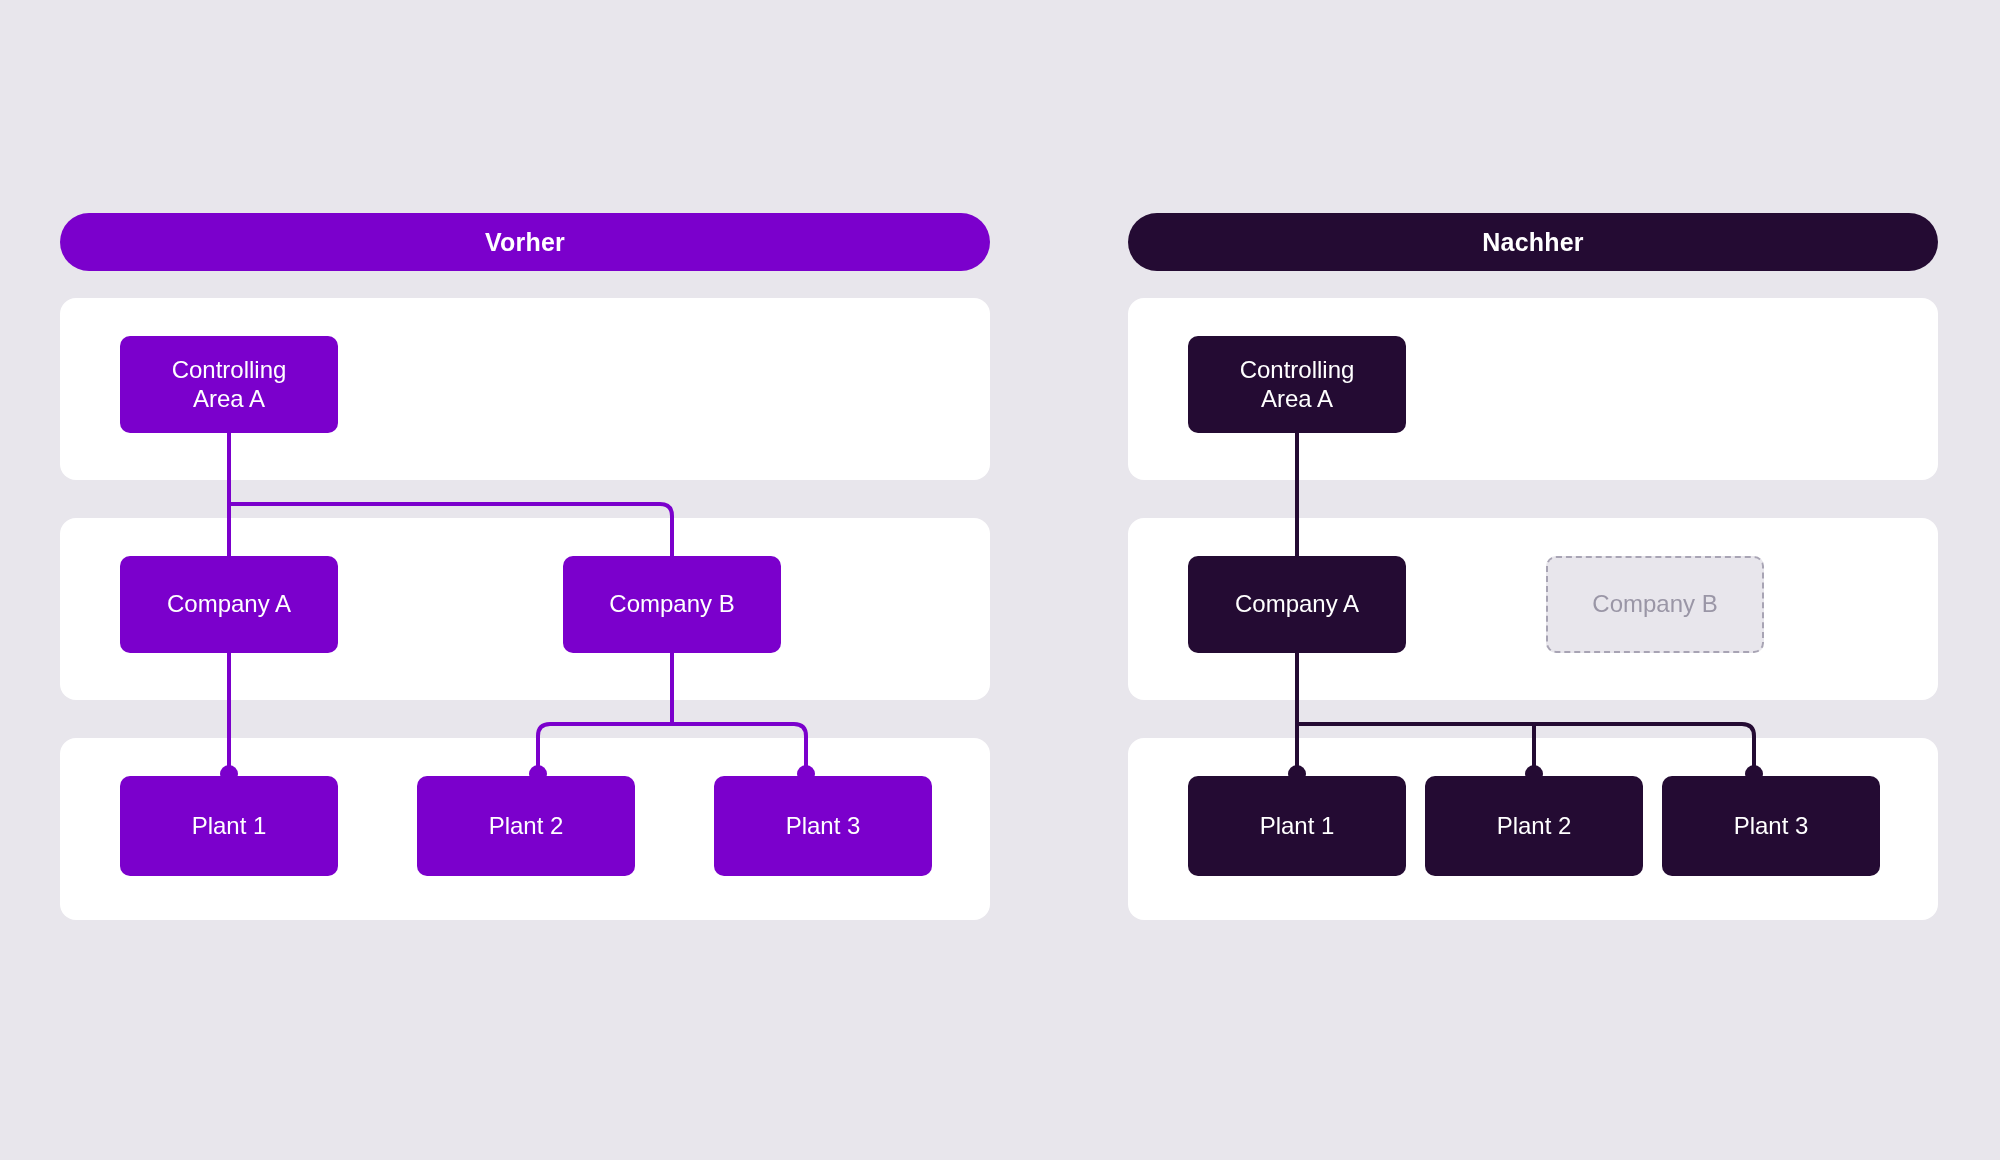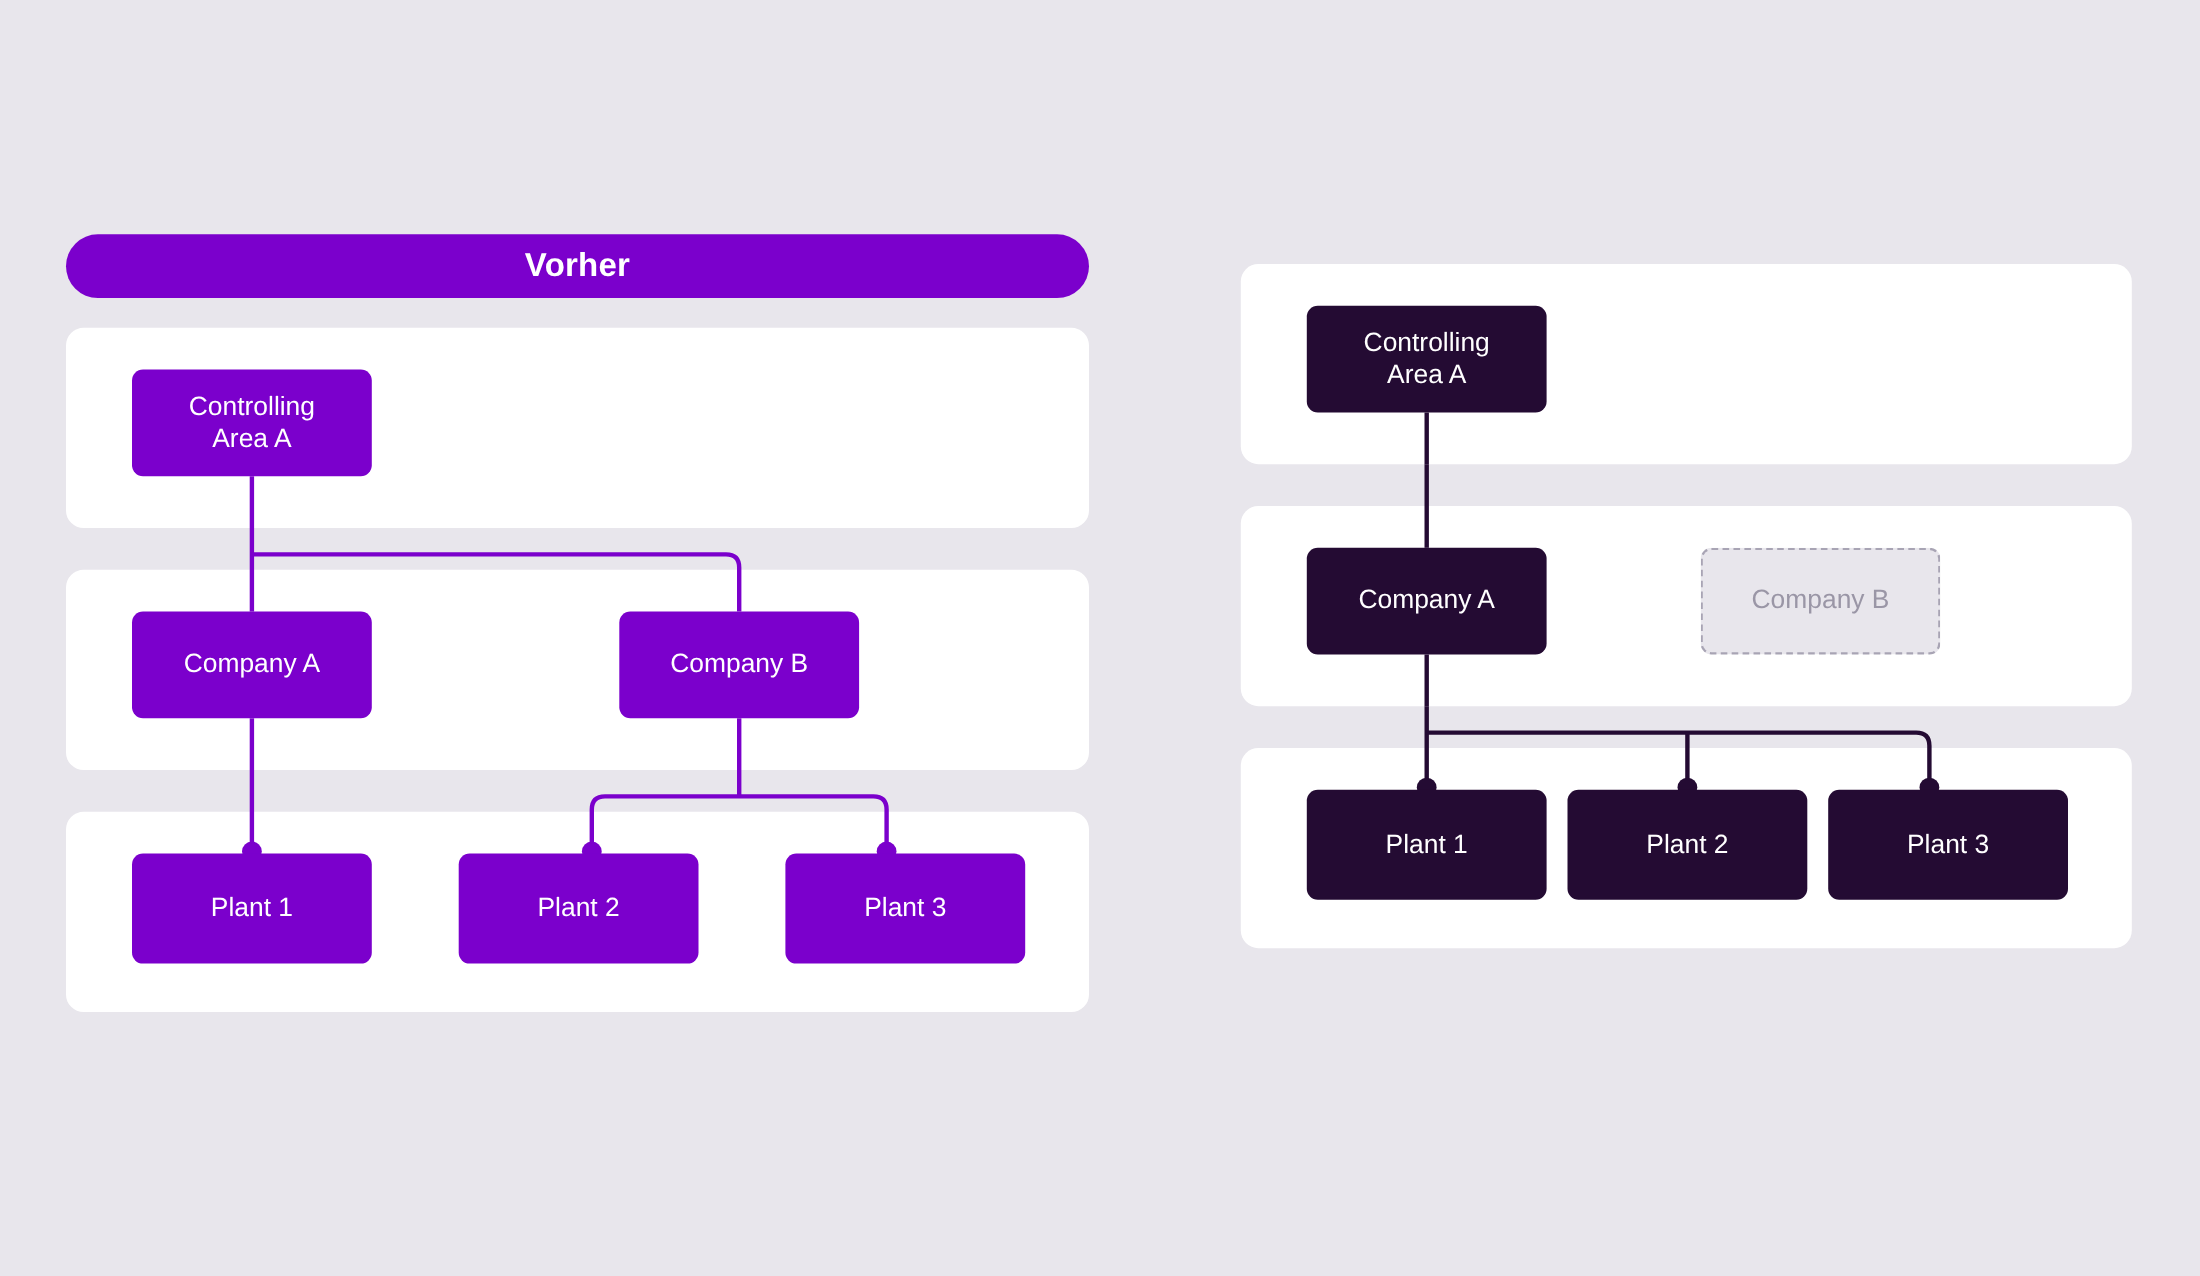--- a/index.html
+++ b/index.html
@@ -28,21 +28,21 @@
   .panel.before { left: 60px;  width: 930px; }
   .panel.after  { left: 1128px; width: 810px; }
 
   .panel-header {
     height: 58px;
     border-radius: 29px;
     display: flex;
     align-items: center;
     justify-content: center;
     color: #ffffff;
-    font-size: 30px;
+    font-size: 25px;
     font-weight: bold;
     letter-spacing: .2px;
   }
   .panel.before .panel-header { background: #7b00cc; }
   .panel.after  .panel-header { background: #240b33; }
 
   
   .rows {
     position: relative;
     margin-top: 27px;
@@ -155,20 +155,21 @@
         <div class="node purple b-p1">Plant 1</div>
         <div class="node purple b-p2">Plant 2</div>
         <div class="node purple b-p3">Plant 3</div>
       </div>
 
     </div>
   </div>
 
   <div class="panel after">
 
+    <div class="panel-header">Nachher</div>
 
     <div class="rows">
 
       <div class="row">
         <svg class="wires" viewBox="0 0 810 182" preserveAspectRatio="none">
           <path d="M169,135 L169,182" stroke="#240b33" stroke-width="4" fill="none"></path>
         </svg>
         <div class="node dark a-ca">
           <span><span>Controlling</span><br><span>Area A</span></span>
         </div>

